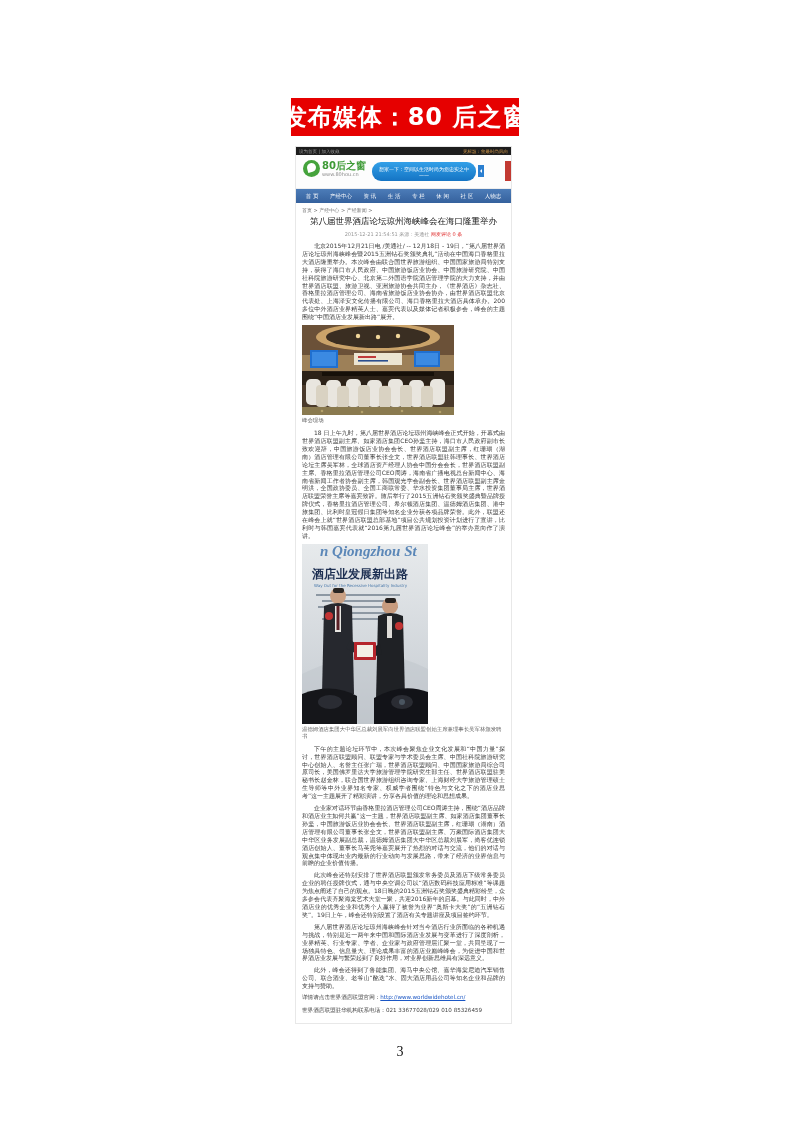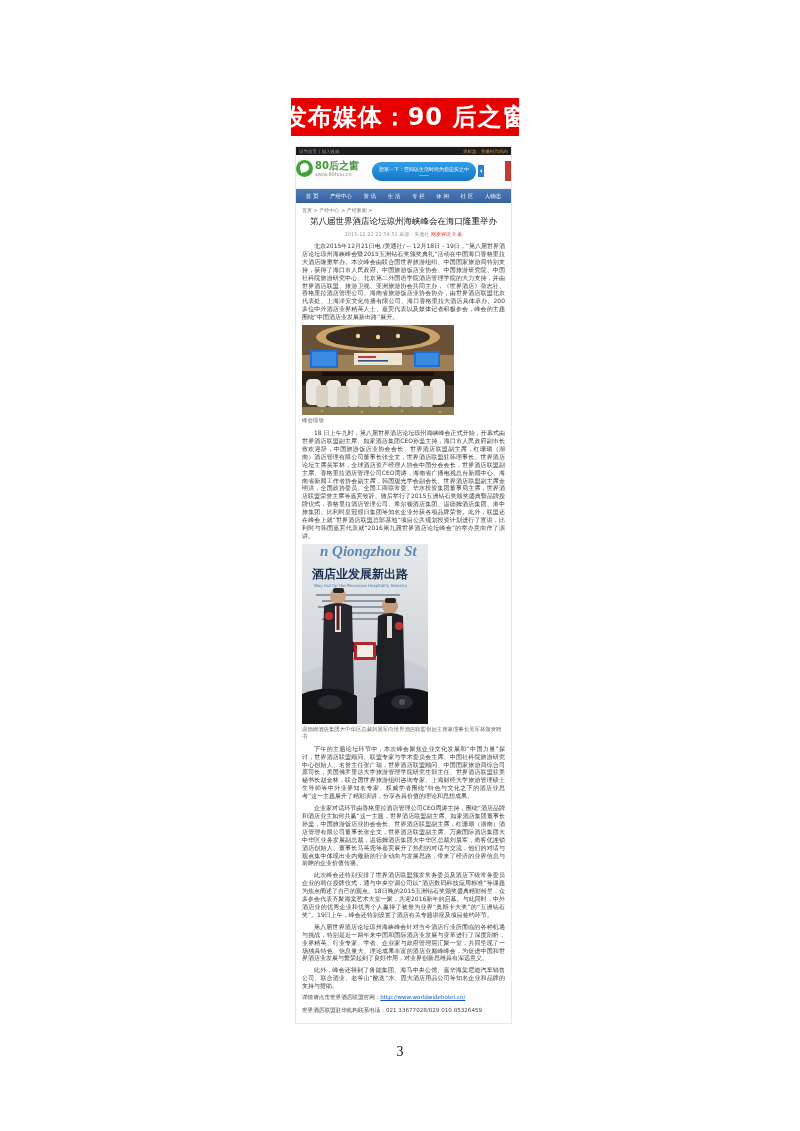--- a/index.html
+++ b/index.html
@@ -17,21 +17,21 @@
   .webshot {
     position:absolute; left:295px; top:146px; width:217px;
     background:#fff; border:1px solid #e8e8e8; overflow:hidden;
   }
   .topbar {
     height:8px; background:#1d1d1d; color:#9a9a9a; font-size:4.5px;
     display:flex; justify-content:space-between; align-items:center; padding:0 3px;
   }
   .topbar .right { color:#d79b4a; }
   .site-header { position:relative; height:34px; background:#fdfdfd; overflow:hidden; border-bottom:1px solid #eee; }
-  .logo-wrap { position:absolute; left:0; top:5px; display:flex; align-items:center; }
+  .logo-wrap { position:absolute; left:7px; top:5px; display:flex; align-items:center; }
   .logo-circle {
     width:17px; height:17px; border-radius:50%; background:#45a33c; position:relative; flex:0 0 auto;
   }
   .logo-circle::after {
     content:""; position:absolute; left:4px; top:3px; width:9px; height:9px;
     background:#fff; border-radius:50% 50% 50% 0; transform:rotate(-15deg);
   }
   .logo-text { margin-left:2px; line-height:1; }
   .logo-name { color:#3d9a35; font-size:10px; font-weight:bold; white-space:nowrap; }
   .logo-url { color:#8a8a8a; font-size:5px; margin-top:1px; }
@@ -77,21 +77,21 @@
     position:absolute; left:0; right:0; top:1044px; text-align:center;
     font-family:"Liberation Serif","DejaVu Serif",serif; font-size:14px; color:#111;
   }
 </style>
 </head>
 <body>
 
 <div id="page">
 
   <div class="media-banner">
-    <span>发布媒体：90 后之窗</span>
+    <span>发布媒体：80 后之窗</span>
   </div>
 
   <div class="webshot">
 
     <div class="topbar">
       <span class="left">设为首页 | 加入收藏</span>
       <span class="right">无标题：您最时尚风向</span>
     </div>
 
     <div class="site-header">

